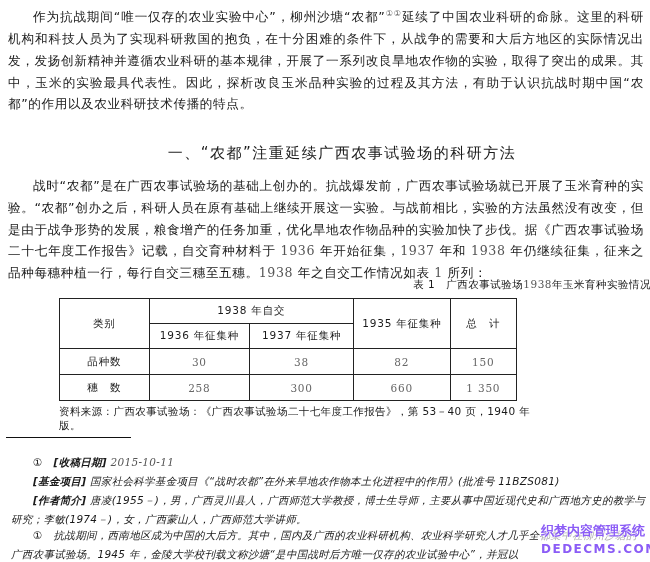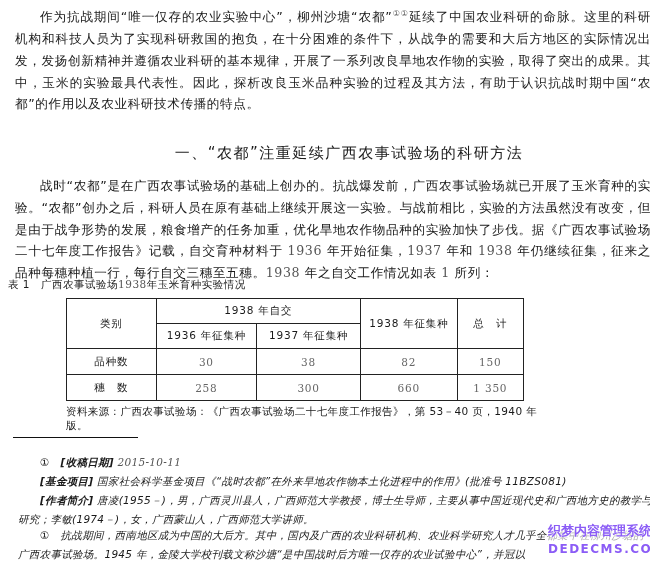--- a/index.html
+++ b/index.html
@@ -1,33 +1,33 @@
 <!DOCTYPE html>
 <html><head>
 <meta charset="utf-8">
 <style>
   html, body { margin: 0; padding: 0; background: #ffffff; }
   body {
     width: 650px; height: 562px; overflow: hidden; position: relative;
     font-family: "DejaVu Sans", "Liberation Sans", sans-serif;
     color: #1a1a1a;
   }
-  .page { position: absolute; left: 8px; top: 0; width: 536px; height: 562px; }
+  .page { position: absolute; left: 1px; top: 0; width: 536px; height: 562px; }
   .para {
     position: absolute; left: 7px; width: 636px;
     font-size: 12.6px; line-height: 21.8px; letter-spacing: 0.6px;
     text-align: justify; text-indent: 25px; margin: 0;
   }
   .num { font-family: "DejaVu Serif", "Liberation Serif", serif; color: #555; }
   .section-heading {
     position: absolute; left: 0; width: 650px; top: 128px;
     text-align: center; font-size: 15px; letter-spacing: 1.5px; margin: 16px; font-weight: normal;
   }
   .table-caption {
-    position: absolute; top: 278px; left: 0; width: 650px; text-align: left;
+    position: absolute; top: 278px; left: 0; width: 650px; text-align: right;
     font-size: 10.5px; letter-spacing: 0.5px;
   }
   table.data {
     position: absolute; left: 58px; top: 298px; width: 458px;
     border-collapse: collapse; font-size: 10.5px; letter-spacing: 0.8px;
   }
   table.data td, table.data th {
     border: 1px solid #222; text-align: center; font-weight: normal; padding: 0;
   }
   table.data .h1 td, table.data .h1 th { height: 24px; }
@@ -75,21 +75,21 @@
       <col style="width:106px">
         <col style="width:118px">
         <col style="width:122px">
         <col style="width:113px">
         <col style="width:77px">
     </colgroup>
     <tbody>
         <tr class="h1">
       <th rowspan="2">类别</th>
       <th colspan="2">1938 年自交</th>
-      <th rowspan="2">1938 年征集种</th>
+      <th rowspan="2">1935 年征集种</th>
       <th rowspan="2">总　计</th>
     </tr>
     <tr class="h2">
       <th>1936 年征集种</th>
       <th>1937 年征集种</th>
     </tr>
     <tr class="r">
       <th>品种数</th>
       <td class="val">30</td>
       <td class="val">38</td>

